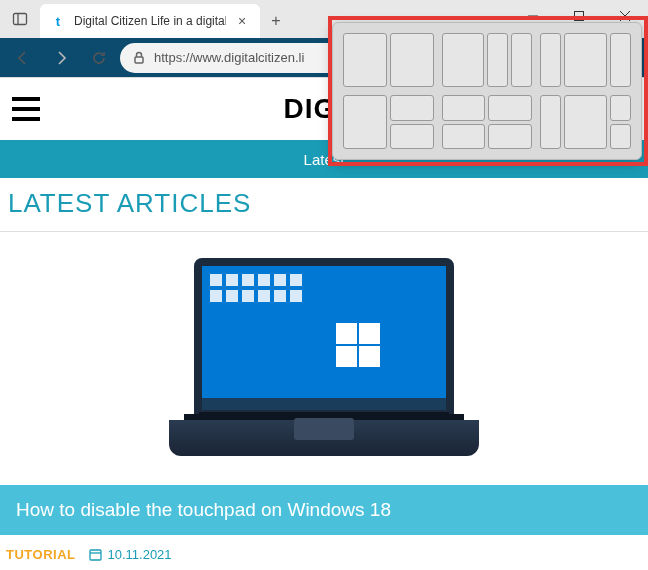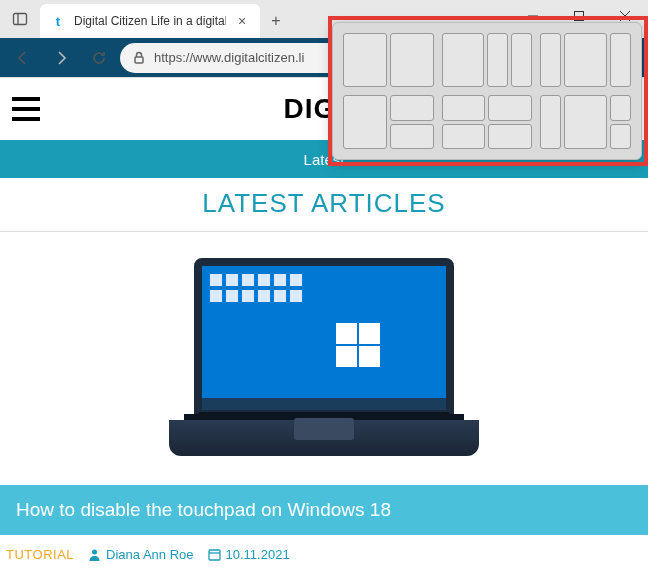--- a/index.html
+++ b/index.html
@@ -30,41 +30,41 @@
 
 .page-header { height: 62px; display: flex; align-items: center; padding: 0 12px; }
 .hamburger { width: 36px; display: flex; flex-direction: column; gap: 6px; }
 .hamburger span { height: 4px; background: #000; width: 28px; }
 .logo { flex: 1; text-align: center; font-size: 28px; font-weight: 900; letter-spacing: 1px; color: #000; }
 
 
 .nav { height: 38px; background: #1a9cb7; color: #fff; display: flex; align-items: center; justify-content: center; font-size: 15px; }
 
 
-.section-title { font-size: 26px; font-weight: 300; color: #1a9cb7; padding: 10px 8px 12px; letter-spacing: 1px; text-align: center; }
+.section-title { font-size: 26px; font-weight: 300; color: #1a9cb7; padding: 10px 8px 12px; letter-spacing: 1px; }
 .divider { height: 1px; background: #ddd; margin: 0 0 8px; }
 
 
 .article-img { width: 100%; height: 245px; display: flex; align-items: center; justify-content: center; background: #fff; }
 .laptop { position: relative; width: 310px; height: 210px; }
 .laptop-screen { position: absolute; top: 0; left: 25px; width: 260px; height: 160px; background: #1b2a3d; border-radius: 8px 8px 0 0; border: 8px solid #1b2a3d; }
 .desktop { width: 100%; height: 100%; background: #0078d4; position: relative; overflow: hidden; }
 .winlogo { position: absolute; left: 55%; top: 40%; width: 44px; height: 44px; display: grid; grid-template: 1fr 1fr / 1fr 1fr; gap: 2px; }
 .winlogo span { background: #fff; }
 .dicons { position: absolute; left: 8px; top: 8px; display: grid; grid-template-columns: repeat(6, 12px); gap: 4px; }
 .dicons span { width: 12px; height: 12px; background: rgba(255,255,255,0.85); }
 .taskbar { position: absolute; bottom: 0; left: 0; right: 0; height: 12px; background: #1a3d5c; }
 .laptop-base { position: absolute; bottom: 12px; left: 0; width: 310px; height: 36px; background: linear-gradient(#2a3a50, #1a2535); border-radius: 0 0 12px 12px; }
 .laptop-hinge { position: absolute; bottom: 48px; left: 15px; width: 280px; height: 6px; background: #0d1520; }
 .touchpad { position: absolute; bottom: 16px; left: 50%; transform: translateX(-50%); width: 60px; height: 22px; background: #3a4a60; border-radius: 3px; }
 .kbd { position: absolute; bottom: 40px; left: 30px; right: 30px; height: 4px; background: #0d1520; }
 
 .article-title { background: #4ac0db; color: #fff; padding: 14px 16px; font-size: 19px; font-weight: 400; }
 .article-meta { display: flex; align-items: center; gap: 14px; padding: 12px 6px; font-size: 13px; }
-.category { color: #f5a623; font-weight: 400; letter-spacing: 0.5px; }
+.category { color: #f5a623; font-weight: 700; letter-spacing: 0.5px; }
 .author, .date { color: #1a9cb7; display: flex; align-items: center; gap: 5px; }
 .author svg, .date svg { width: 13px; height: 13px; fill: #1a9cb7; }
 
 
 .snap-flyout { position: absolute; top: 22px; right: 6px; width: 310px; height: 138px; background: #dadada; border: 1px solid #bbb; border-radius: 6px; box-shadow: 0 4px 14px rgba(0,0,0,0.25); padding: 10px; display: grid; grid-template-columns: repeat(3, 1fr); grid-template-rows: 1fr 1fr; gap: 8px; }
 .snap-group { display: grid; gap: 3px; }
 .snap-group > div { background: #e6e6e6; border: 1px solid #999; border-radius: 3px; }
 .g1 { grid-template-columns: 1fr 1fr; }
 .g2 { grid-template-columns: 2fr 1fr 1fr; }
 .g3 { grid-template-columns: 1fr 2fr 1fr; }
@@ -186,27 +186,20 @@
         <div class="kbd"></div>
         <div class="touchpad"></div>
       </div>
   </div>
 </div>
 
 <div class="article-title"><span>How to disable the touchpad on Windows 18</span></div>
 
 <div class="article-meta">
   <span class="category">TUTORIAL</span>
-  <span class="author">
-    <svg viewBox="0 0 13 13">
-        <circle cx="6.5" cy="4" r="2.5"></circle>
-        <path d="M1.5 13c0-3 2-5 5-5s5 2 5 5"></path>
-      </svg>
-    <span>Diana Ann Roe</span>
-  </span>
   <span class="date">
     <svg viewBox="0 0 13 13">
         <rect x="1" y="2" width="11" height="10" rx="1" fill="none" stroke="#1a9cb7" stroke-width="1.3"></rect>
         <line x1="1" y1="5" x2="12" y2="5" stroke="#1a9cb7" stroke-width="1.3"></line>
       </svg>
     <span>10.11.2021</span>
   </span>
 </div>
 
 <div class="snap-flyout">

